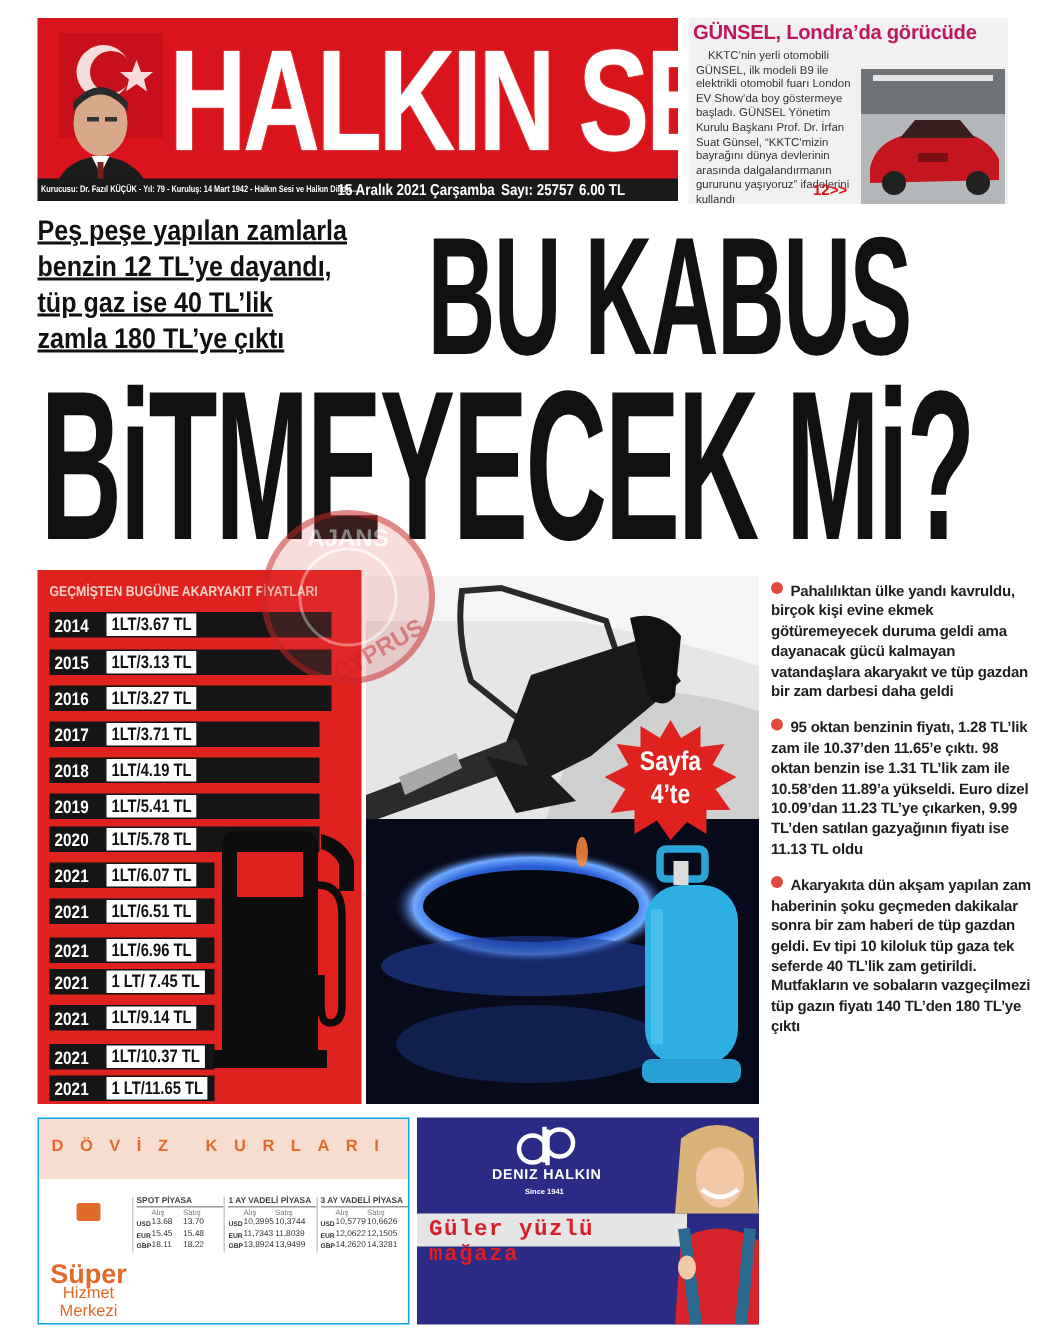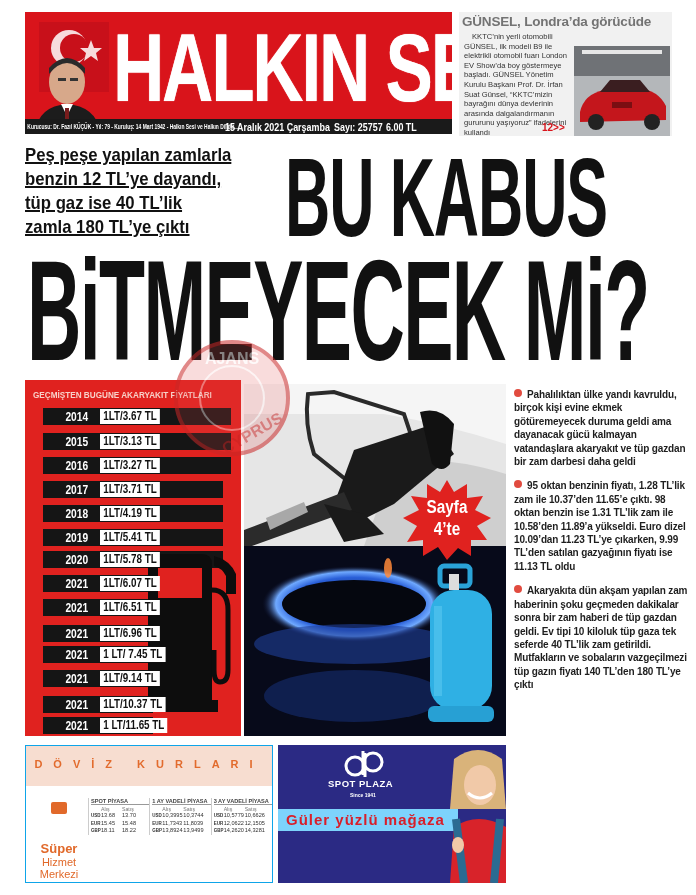--- a/index.html
+++ b/index.html
@@ -12,37 +12,37 @@
   .masthead .portrait { position: absolute; left: 2px; top: 40px; width: 82px; height: 80px; }
   .masthead .title { position: absolute; left: 88px; top: 2px; width: 340px; height: 108px; font-family: "Liberation Sans", sans-serif; font-weight: 900; color: #fff; font-size: 96px; line-height: 108px; letter-spacing: -3px; transform: scaleX(0.74); transform-origin: left top; white-space: nowrap; text-shadow: 0 0 1px #fff; }
   .masthead .infobar { position: absolute; left: 0; bottom: 0; width: 100%; height: 15px; background: #1a1a1a; color: #fff; display: flex; align-items: center; white-space: nowrap; }
   .infobar .small { font-size: 6.3px; padding-left: 3px; transform: scaleX(0.78); transform-origin: left center; width: 230px; font-weight: bold; }
   .infobar .date { font-size: 10.5px; font-weight: bold; margin-left: -30px; transform: scaleX(0.85); transform-origin: left center; }
   .infobar .sayi { font-size: 10.5px; font-weight: bold; margin-left: -14px; transform: scaleX(0.85); transform-origin: left center; }
   .infobar .price { font-size: 10.5px; font-weight: bold; margin-left: -6px; transform: scaleX(0.85); transform-origin: left center; }
 
   
   .sidenews { position: absolute; left: 459px; top: 12px; width: 213px; height: 124px; background: #f1f1f1; }
-  .sidenews .head { position: absolute; left: 3px; top: 2px; font-size: 13.5px; font-weight: bold; color: #737373; white-space: nowrap; letter-spacing: -0.2px; text-align: center; }
+  .sidenews .head { position: absolute; left: 3px; top: 2px; font-size: 13.5px; font-weight: bold; color: #be185d; white-space: nowrap; letter-spacing: -0.2px; text-align: center; }
   .sidenews .body { position: absolute; left: 5px; top: 20px; width: 112px; font-size: 7.6px; line-height: 9.6px; color: #333; text-indent: 8px; }
   .sidenews .car { position: absolute; left: 115px; top: 34px; width: 96px; height: 90px; background: linear-gradient(180deg,#7b7e82 0%,#a8acb0 40%,#d0d2d4 70%,#c9cacb 100%); overflow: hidden; }
   .sidenews .pageref { position: absolute; left: 83px; top: 110px; font-size: 10px; font-weight: bold; color: #d9141b; }
 
   
   .subhead { position: absolute; left: 25px; top: 143px; width: 258px; }
   .subhead div { font-size: 19px; font-weight: bold; line-height: 24px; color: #111; text-decoration: underline; text-decoration-thickness: 2px; white-space: nowrap; transform: scaleX(0.88); transform-origin: left top; }
 
   
   .headline1 { position: absolute; left: 285px; top: 143px; width: 400px; font-size: 112px; font-weight: 900; line-height: 110px; letter-spacing: -2px; transform: scaleX(0.56); transform-origin: left top; white-space: nowrap; color: #111; }
   .headline2 { position: absolute; left: 27px; top: 245px; width: 660px; font-size: 142px; font-weight: 900; line-height: 132px; letter-spacing: -3px; transform: scaleX(0.53); transform-origin: left top; white-space: nowrap; color: #111; }
 
   
   .prices { position: absolute; left: 25px; top: 380px; width: 216px; height: 356px; background: #e0221f; overflow: hidden; }
   .prices .ptitle { position: absolute; left: 8px; top: 9px; font-size: 9.5px; font-weight: bold; color: #f7d0c8; white-space: nowrap; transform: scaleX(0.86); transform-origin: left top; }
-  .prow { position: absolute; left: 18px; height: 17px; display: flex; align-items: center; padding-left: 19px; }
+  .prow { position: absolute; left: 8px; height: 17px; display: flex; align-items: center; }
   .prow .bar { position: absolute; left: 0; top: 0; height: 17px; background: #151515; }
   .prow .yr { position: relative; z-index: 2; color: #fff; font-weight: bold; font-size: 12px; width: 38px; padding-left: 4px; transform: scaleX(0.85); transform-origin: left center; }
   .prow .val { position: relative; z-index: 2; background: #fff; color: #111; font-weight: bold; font-size: 12px; padding: 0 4px; height: 15px; line-height: 15px; white-space: nowrap; transform: scaleX(0.82); transform-origin: left center; }
   .pump { position: absolute; left: 115px; top: 170px; width: 100px; height: 165px; }
 
   
   .photo-nozzle { position: absolute; left: 244px; top: 384px; width: 262px; height: 162px; background: linear-gradient(160deg,#f2f2f2 0%,#dcdcdc 50%,#bdbdbd 100%); overflow: hidden; }
   .photo-gas { position: absolute; left: 244px; top: 546px; width: 262px; height: 190px; background: radial-gradient(ellipse at 40% 45%, #1b2b5a 0%, #0a0f26 55%, #05060f 100%); overflow: hidden; }
   .burst { position: absolute; left: 403px; top: 480px; width: 88px; height: 80px; }
   .burst .txt { position: absolute; left: 0; top: 16px; width: 88px; text-align: center; color: #fff; font-weight: 900; font-size: 18px; line-height: 22px; transform: scaleX(0.85); }
@@ -53,41 +53,41 @@
   
   .bullets { position: absolute; left: 514px; top: 388px; width: 178px; }
   .bullet { font-size: 10px; font-weight: bold; line-height: 13.4px; color: #1e1e1e; margin-bottom: 11px; letter-spacing: -0.15px; }
   .bullet .dot { display: inline-block; width: 8px; height: 8px; border-radius: 50%; background: #e14b3f; margin-right: 5px; vertical-align: 1px; }
 
   
   .doviz { position: absolute; left: 25px; top: 745px; width: 248px; height: 138px; background: #fff; border: 1px solid #0ea5e9; overflow: hidden; }
   .doviz .top { position: absolute; left: 0; top: 0; width: 100%; height: 40px; background: #f7ddd0; }
   .doviz .top .t { position: absolute; left: 0; top: 12px; width: 100%; text-align: center; color: #e26b2d; font-weight: bold; font-size: 11px; letter-spacing: 11px; }
   .doviz .brand { position: absolute; left: 4px; top: 56px; width: 58px; text-align: center; color: #e1692a; }
-  .doviz .brand .b1 { font-size: 13px; font-weight: bold; line-height: 14px; margin-top: 28px; }
+  .doviz .brand .b1 { font-size: 18px; font-weight: bold; line-height: 14px; margin-top: 28px; }
   .doviz .brand .b2 { font-size: 11px; line-height: 12px; }
   .doviz .brand .logo { display: block; margin: 0 auto 2px; width: 16px; height: 12px; background: #e1692a; border-radius: 2px; }
   .dtable { position: absolute; left: 62px; top: 52px; width: 184px; display: flex; }
   .dcol { flex: 1; border-left: 1px solid #ccc; padding-left: 2px; }
   .dcol .h { font-size: 5.6px; font-weight: bold; color: #444; border-bottom: 1px solid #999; white-space: nowrap; margin-bottom: 1px; }
   .dcol .sub { display: flex; font-size: 5.2px; color: #777; }
   .dcol .r { display: flex; font-size: 5.6px; line-height: 7.5px; color: #333; }
   .dcol .c0 { width: 10px; font-weight: bold; font-size: 4.5px; }
   .dcol .c1 { width: 21px; }
   .dcol .c2 { width: 20px; }
   .doviz .bot { position: absolute; left: 0; bottom: 0; width: 100%; height: 36px; background: #e1692a; }
   .doviz .bot .tel { position: absolute; left: 6px; top: 10px; font-size: 5px; color: #fbd8c3; line-height: 7px; }
   .doviz .bot .bank { position: absolute; right: 10px; top: 10px; color: #fff; font-family: "Liberation Serif", serif; font-size: 12px; letter-spacing: 0.5px; }
 
   
   .deniz { position: absolute; left: 278px; top: 745px; width: 228px; height: 138px; background: #2b2a84; overflow: hidden; }
   .deniz .logo { position: absolute; left: 64px; top: 6px; width: 44px; height: 26px; }
   .deniz .name { position: absolute; left: 50px; top: 33px; color: #fff; font-weight: 900; font-size: 9.5px; letter-spacing: 0.5px; }
   .deniz .since { position: absolute; left: 72px; top: 47px; color: #fff; font-size: 5px; font-weight: bold; }
-  .deniz .band { position: absolute; left: 0; top: 64px; width: 180px; height: 22px; background: #7dd3fc; }
+  .deniz .band { position: absolute; left: 0; top: 64px; width: 180px; height: 22px; background: #e5e5e5; font-family: Liberation Mono, monospace; }
   .deniz .band span { position: absolute; left: 8px; top: 2px; color: #d81e2a; font-weight: 900; font-size: 15px; letter-spacing: 1px; }
   .deniz .slogan { position: absolute; left: 20px; top: 92px; width: 150px; text-align: center; color: #fff; font-family: "Liberation Serif", serif; font-style: italic; font-weight: bold; font-size: 15px; line-height: 19px; }
   .deniz .girl { position: absolute; left: 172px; top: 4px; width: 56px; height: 134px; }
 </style>
 </head>
 <body>
 
 <div class="masthead">
   <svg class="flag-star" viewBox="0 0 70 70">
     <rect width="70" height="70" fill="#c8101a"></rect>
@@ -359,21 +359,21 @@
   </div>
 </div>
 
 <div class="deniz">
   <svg class="logo" viewBox="0 0 44 26">
     <circle cx="13" cy="15" r="9" fill="none" stroke="#fff" stroke-width="3"></circle>
     <line x1="21" y1="0" x2="21" y2="24" stroke="#fff" stroke-width="3"></line>
     <circle cx="31" cy="11" r="9" fill="none" stroke="#fff" stroke-width="3"></circle>
     <line x1="23" y1="2" x2="23" y2="26" stroke="#fff" stroke-width="3"></line>
   </svg>
-  <div class="name">SPOT PLAZA</div>
+  <div class="name">DENIZ HALKIN</div>
   <div class="since">Since 1941</div>
   <div class="band">
       <span>Güler yüzlü mağaza</span>
     </div>
   <svg class="girl" viewBox="0 0 56 134">
     <path d="M4 10 Q28 -8 52 10 L56 60 L0 60 Z" fill="#d9b37a"></path>
     <ellipse cx="30" cy="36" rx="16" ry="20" fill="#f1c9a8"></ellipse>
     <path d="M18 44 Q30 54 42 44" stroke="#fff" stroke-width="3" fill="none"></path>
     <path d="M0 134 L4 78 Q28 62 56 78 L56 134 Z" fill="#d8232a"></path>
     <path d="M6 70 L14 134" stroke="#2b6b92" stroke-width="8"></path>

